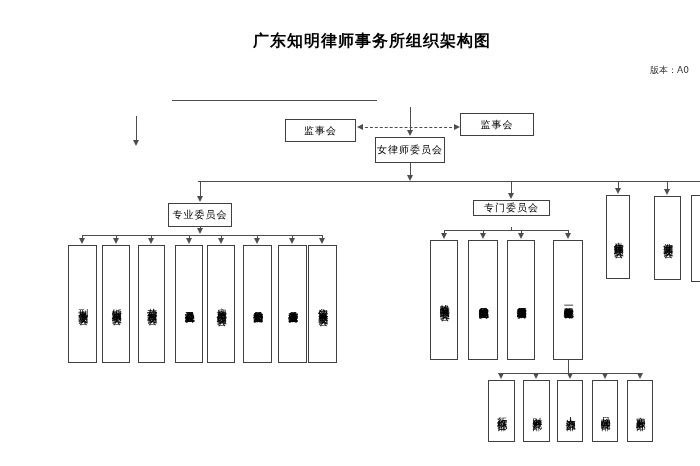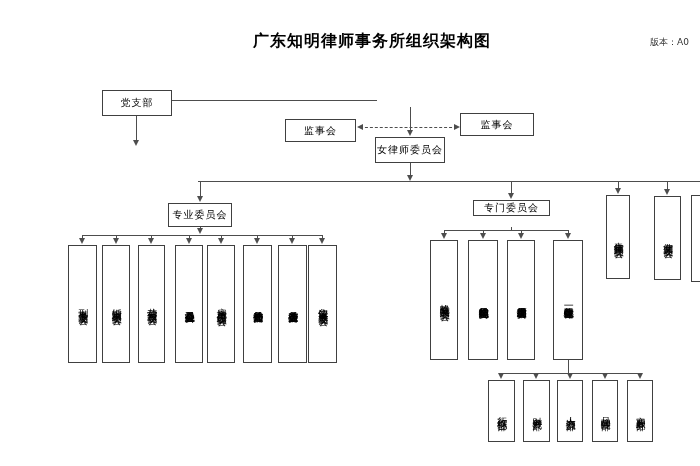--- a/index.html
+++ b/index.html
@@ -12,21 +12,21 @@
   .canvas{
     position:relative;width:700px;height:466px;background:var(--background);
     overflow:hidden;
     margin-left:40px;
   }
   .title{
     position:absolute;left:0;top:31px;width:664px;text-align:center;
     font-size:16px;font-weight:bold;color:#000;letter-spacing:1px;
   }
   .version{
-    position:absolute;left:610px;top:36px;font-size:9px;color:#333;
+    position:absolute;left:610px;top:64px;font-size:9px;color:#333;
   }
   .hbox,.vbox{
     position:absolute;background:#fff;border:1px solid var(--border);
     display:flex;align-items:center;justify-content:center;
     color:#000;box-sizing:border-box;
   }
   .hbox{font-size:10px;letter-spacing:1px;white-space:nowrap;}
   .vbox span{
     writing-mode:vertical-lr;text-orientation:upright;
     font-size:10px;line-height:1.05;letter-spacing:1px;
@@ -41,21 +41,20 @@
   .edge{position:absolute;left:691px;top:0;width:1px;height:466px;background:#d6d6d6;}
 </style>
 </head>
 <body>
 
 <div class="canvas">
 
   <div class="title">广东知明律师事务所组织架构图</div>
   <div class="version">版本：A0</div>
 
-  <div class="hbox" style="left:62px;top:90px;width:70px;height:26px">党支部</div>
   <div class="hbox" style="left:245px;top:119px;width:71px;height:23px">监事会</div>
   <div class="hbox" style="left:420px;top:113px;width:74px;height:23px">监事会</div>
   <div class="hbox" style="left:335px;top:137px;width:70px;height:26px">女律师委员会</div>
 
   <div class="hbox" style="left:128px;top:203px;width:64px;height:24px">专业委员会</div>
   <div class="hbox" style="left:433px;top:200px;width:77px;height:16px">专门委员会</div>
 
   <div class="vbox" style="left:566px;top:195px;width:24px;height:84px">
       <span>青年律师委员会</span>
     </div>

